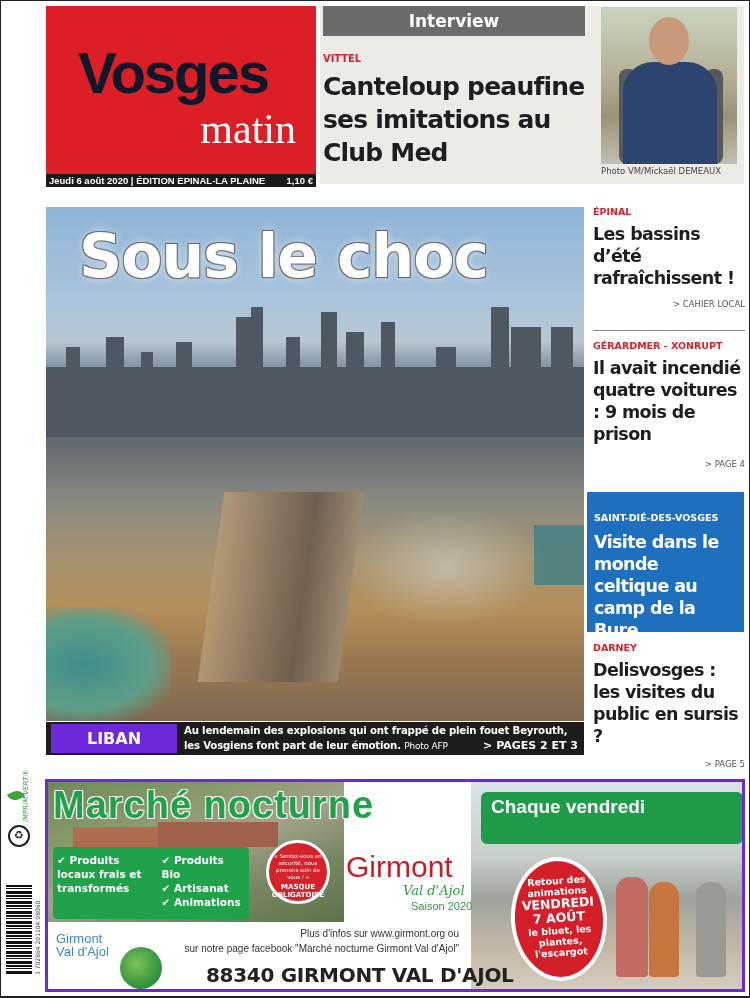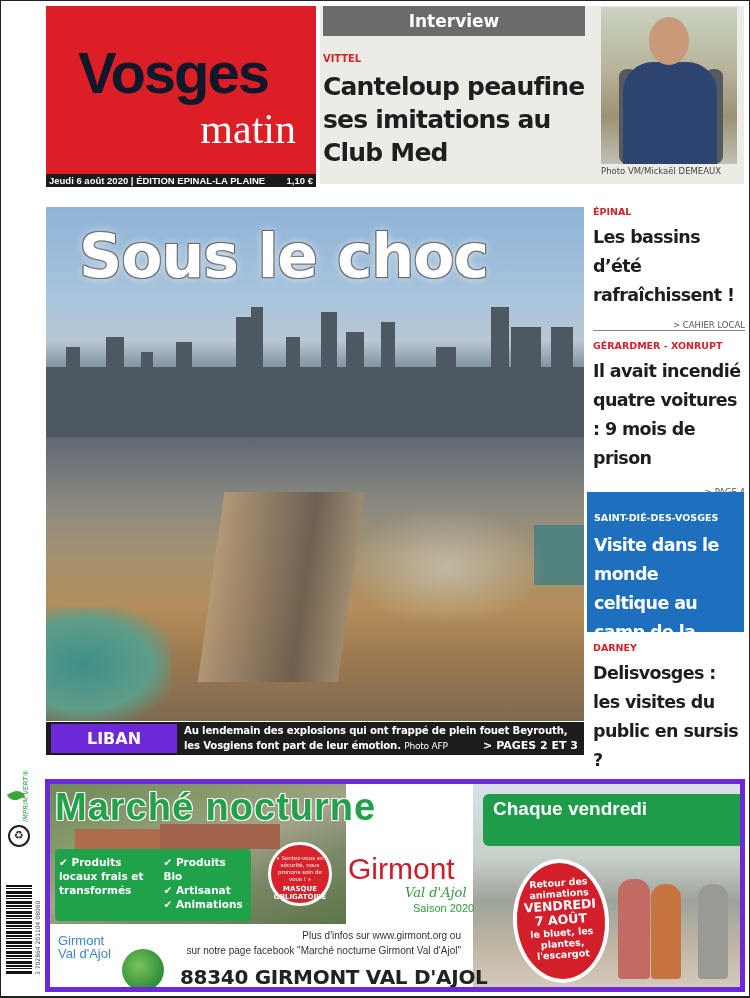--- a/index.html
+++ b/index.html
@@ -38,53 +38,53 @@
 
   .caption { position: absolute; left: 46px; top: 722px; width: 538px; height: 33px; background: #1c1c1c; }
   .caption .tag { position: absolute; left: 5px; top: 2px; width: 126px; height: 29px; background: #6d28d9; color: #fff; font-weight: bold; font-size: 16px; text-align: center; line-height: 29px; }
   .caption .txt { position: absolute; left: 138px; top: 1px; width: 395px; color: #fff; font-weight: bold; font-size: 10.2px; line-height: 15px; letter-spacing: -0.2px; }
   .caption .txt .cr { font-weight: normal; font-size: 9px; }
   .caption .pg { position: absolute; right: 6px; bottom: 3px; color: #fff; font-weight: bold; font-size: 11px; }
 
   
   .col { position: absolute; left: 593px; width: 152px; }
   .kick { font-weight: bold; font-size: 9.5px; color: #d4202a; }
-  .hl { font-weight: bold; font-size: 17.5px; line-height: 29px; color: #1e1e1e; letter-spacing: -0.6px; margin-top: 6px; }
+  .hl { font-weight: bold; font-size: 17.5px; line-height: 22px; color: #1e1e1e; letter-spacing: -0.6px; margin-top: 6px; }
   .ref { text-align: right; font-size: 8.5px; color: #555; }
   .rule { position: absolute; left: 593px; width: 152px; height: 1px; background: #888; }
   .blue { position: absolute; left: 587px; top: 492px; width: 157px; height: 140px; background: #1e6fbd; padding: 20px 7px; }
   .blue .kick { color: #fff; }
   .blue .hl { color: #fff; }
   .blue .ref { color: #fff; }
 
   
   .leaf { position: absolute; left: 8px; top: 791px; width: 16px; height: 9px; background: #3aa53a; border-radius: 0 10px 0 10px; transform: rotate(-25deg); }
   .imprim { position: absolute; left: 14px; top: 790px; font-size: 7px; color: #2e9a3a; font-style: italic; transform: rotate(-90deg); transform-origin: left top; white-space: nowrap; top: 822px; left: 22px; }
   .recycle { position: absolute; left: 8px; top: 825px; width: 22px; height: 22px; border: 2px solid #222; border-radius: 50%; font-size: 11px; text-align: center; line-height: 18px; color: #222; }
   .barcode { position: absolute; left: 6px; top: 885px; width: 26px; height: 90px;
     background: repeating-linear-gradient(180deg, #111 0 2px, #fff 2px 3px, #111 3px 4px, #fff 4px 6px, #111 6px 9px, #fff 9px 10px); }
   .barnum { position: absolute; left: 34px; top: 975px; font-size: 6px; color: #444; transform: rotate(-90deg); transform-origin: left top; white-space: nowrap; }
 
   
-  .ad { position: absolute; left: 45px; top: 779px; width: 700px; height: 213px; border: 5px solid #6d28d9; background: #fff; overflow: hidden; }
+  .ad { position: absolute; left: 45px; top: 779px; width: 700px; height: 213px; border: 3px solid #6d28d9; background: #fff; overflow: hidden; }
   .ad .village { position: absolute; left: 0; top: 0; width: 296px; height: 140px; background: linear-gradient(160deg, #6e8a57 0%, #8a9b6e 30%, #a4a38a 50%, #7b8966 70%, #5d7449 100%); }
   .ad .roof1 { position: absolute; left: 25px; top: 45px; width: 90px; height: 20px; background: #b06b4f; }
   .ad .roof2 { position: absolute; left: 110px; top: 40px; width: 120px; height: 25px; background: #a0624a; }
   .ad .title { position: absolute; left: 5px; top: 2px; font-family: "Liberation Sans", sans-serif; font-weight: bold; font-size: 38px; color: #23a04a; letter-spacing: 1px;
     text-shadow: 1px 1px 0 #fff, -1px -1px 0 #fff, 1px -1px 0 #fff, -1px 1px 0 #fff; }
   .ad .greenbox { position: absolute; left: 5px; top: 65px; width: 196px; height: 72px; background: #20a24a; border-radius: 4px; padding: 6px 4px; color: #fff; font-weight: bold; font-size: 10.5px; line-height: 14px; display: flex; gap: 6px; }
   .ad .greenbox .c1 { width: 100px; }
   .ad .masque { position: absolute; left: 218px; top: 58px; width: 64px; height: 64px; border-radius: 50%; background: #d6222b; border: 3px solid #fff; color: #fff; font-size: 5.5px; text-align: center; padding-top: 10px; line-height: 7px; }
   .ad .masque b { display: block; font-size: 7px; line-height: 8px; margin-top: 2px; }
   .ad .girmont { position: absolute; left: 298px; top: 68px; font-family: "Liberation Sans", sans-serif; font-size: 30px; color: #c8202a; }
   .ad .valdajol { position: absolute; left: 355px; top: 101px; font-family: "DejaVu Serif", serif; font-style: italic; font-size: 13px; color: #2e9a3a; }
   .ad .saison { position: absolute; left: 363px; top: 118px; font-family: "Liberation Sans", sans-serif; font-size: 11px; color: #2e9a3a; }
   .ad .info1 { position: absolute; left: 100px; top: 146px; width: 311px; text-align: right; font-family: "Liberation Sans", sans-serif; font-size: 10px; color: #333; }
   .ad .info2 { position: absolute; left: 90px; top: 161px; width: 321px; text-align: right; font-family: "Liberation Sans", sans-serif; font-size: 10px; color: #333; }
-  .ad .addr { position: absolute; left: 130px; top: 181px; font-family: "DejaVu Sans", sans-serif; font-weight: bold; font-size: 20px; color: #222; letter-spacing: -0.3px; }
+  .ad .addr { position: absolute; left: 158px; top: 181px; font-family: "DejaVu Sans", sans-serif; font-weight: bold; font-size: 20px; color: #222; letter-spacing: -0.3px; }
   .ad .logo-txt { position: absolute; left: 8px; top: 150px; font-family: "Liberation Sans", sans-serif; font-size: 13px; line-height: 13px; color: #3e86c4; }
   .ad .globe { position: absolute; left: 72px; top: 165px; width: 42px; height: 42px; border-radius: 50%; background: radial-gradient(circle at 40% 40%, #7cc35a, #2f8f3a 70%, #2e7fb6 100%); }
   .ad .market { position: absolute; left: 423px; top: 0; width: 277px; height: 213px; background: linear-gradient(180deg, #d9e2ea 0%, #c7cfc9 35%, #9ea39b 55%, #c6b9a8 80%, #d6cfc3 100%); }
   .ad .p1 { position: absolute; left: 145px; top: 95px; width: 32px; height: 100px; border-radius: 14px 14px 4px 4px; background: #c26b63; }
   .ad .p2 { position: absolute; left: 178px; top: 100px; width: 30px; height: 95px; border-radius: 14px 14px 4px 4px; background: #c8743f; }
   .ad .p3 { position: absolute; left: 225px; top: 100px; width: 30px; height: 95px; border-radius: 14px 14px 4px 4px; background: #9a9a94; }
   .ad .chaque { position: absolute; left: 433px; top: 10px; width: 262px; height: 52px; background: #1f9c4a; border-radius: 6px; color: #fff; font-family: "Liberation Sans", sans-serif; padding: 3px 10px; }
   .ad .chaque .l1 { font-weight: bold; font-size: 19px; line-height: 23px; }
   .ad .chaque .l2 { font-size: 15px; line-height: 20px; }
   .ad .retour { position: absolute; left: 463px; top: 75px; width: 96px; height: 124px; border-radius: 50%; background: #d31f2a; border: 4px solid #fff; color: #fff; font-weight: bold; text-align: center; font-size: 9.5px; line-height: 11px; padding-top: 14px; transform: rotate(-4deg); }

